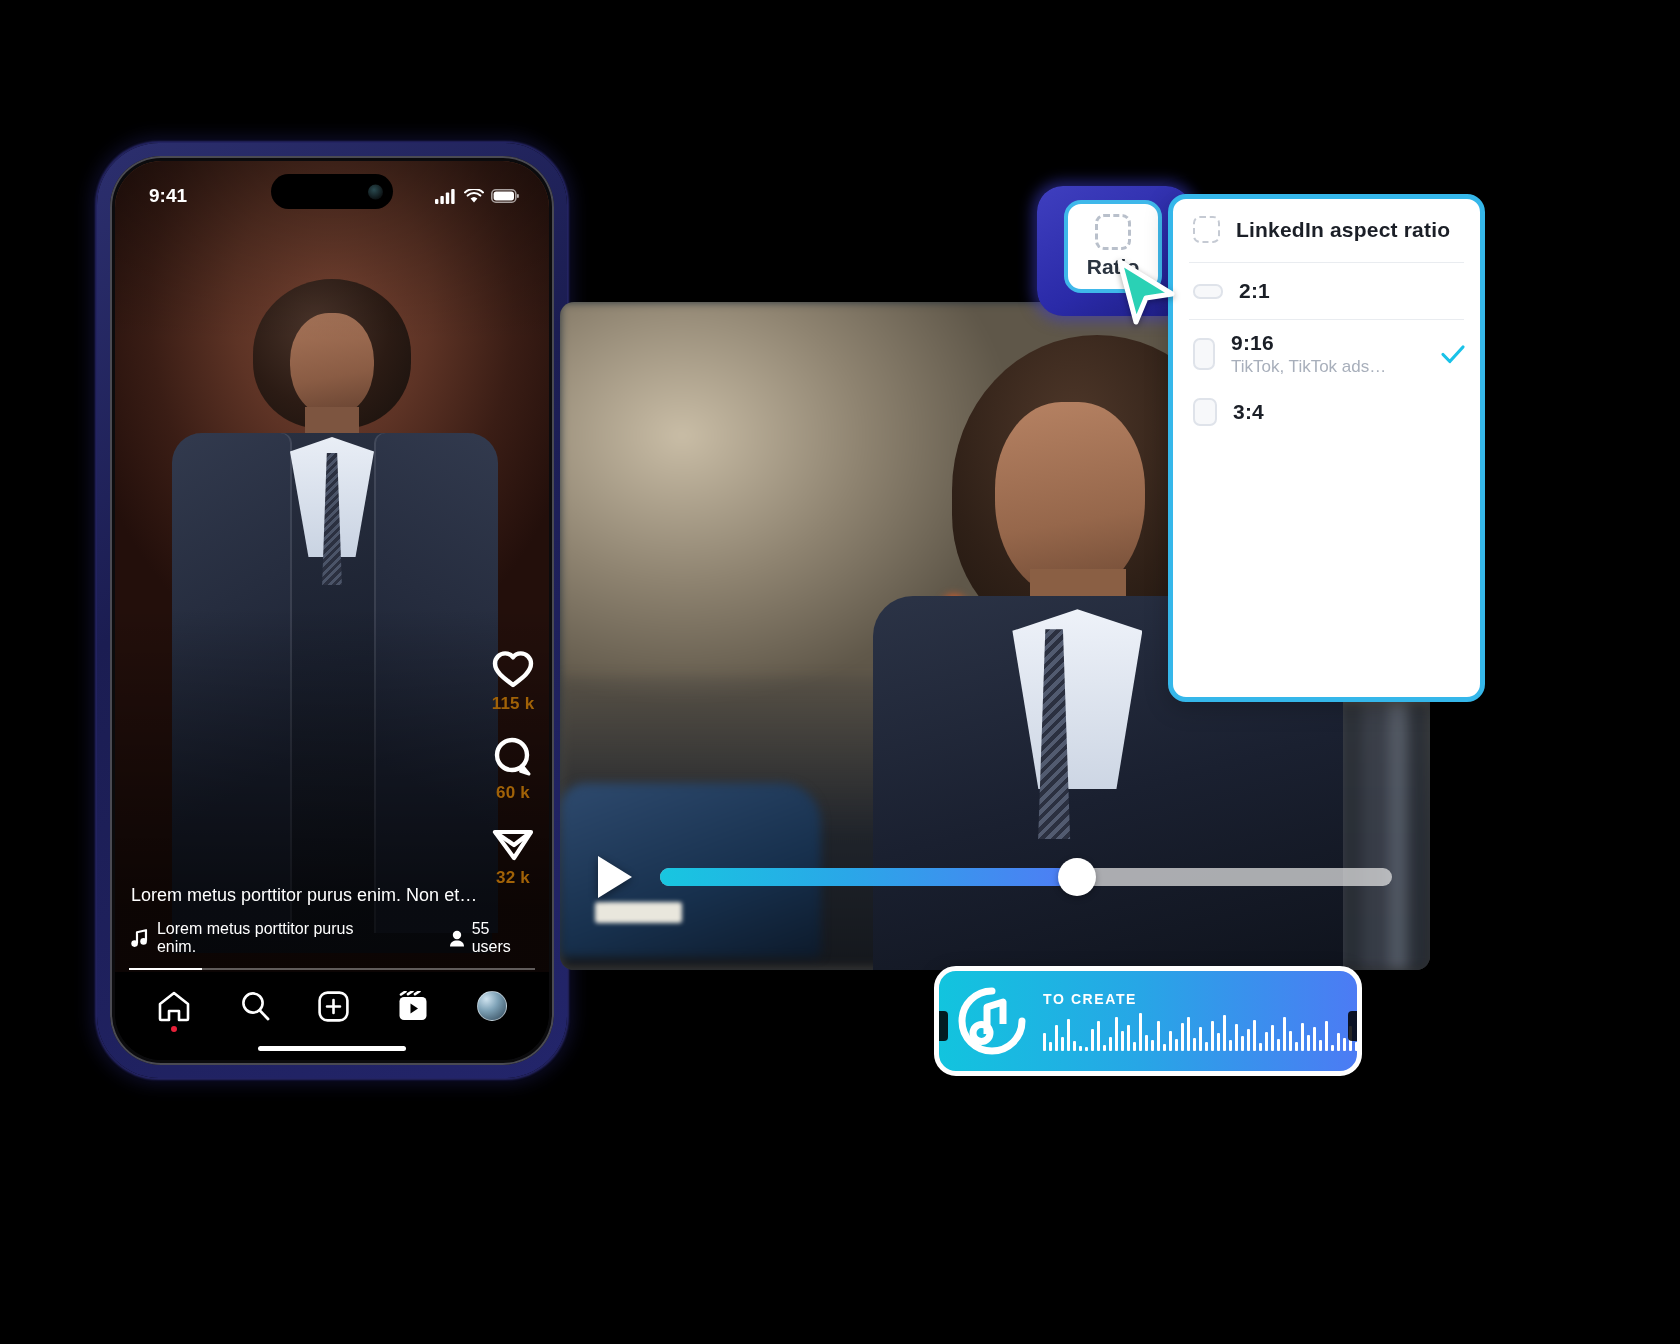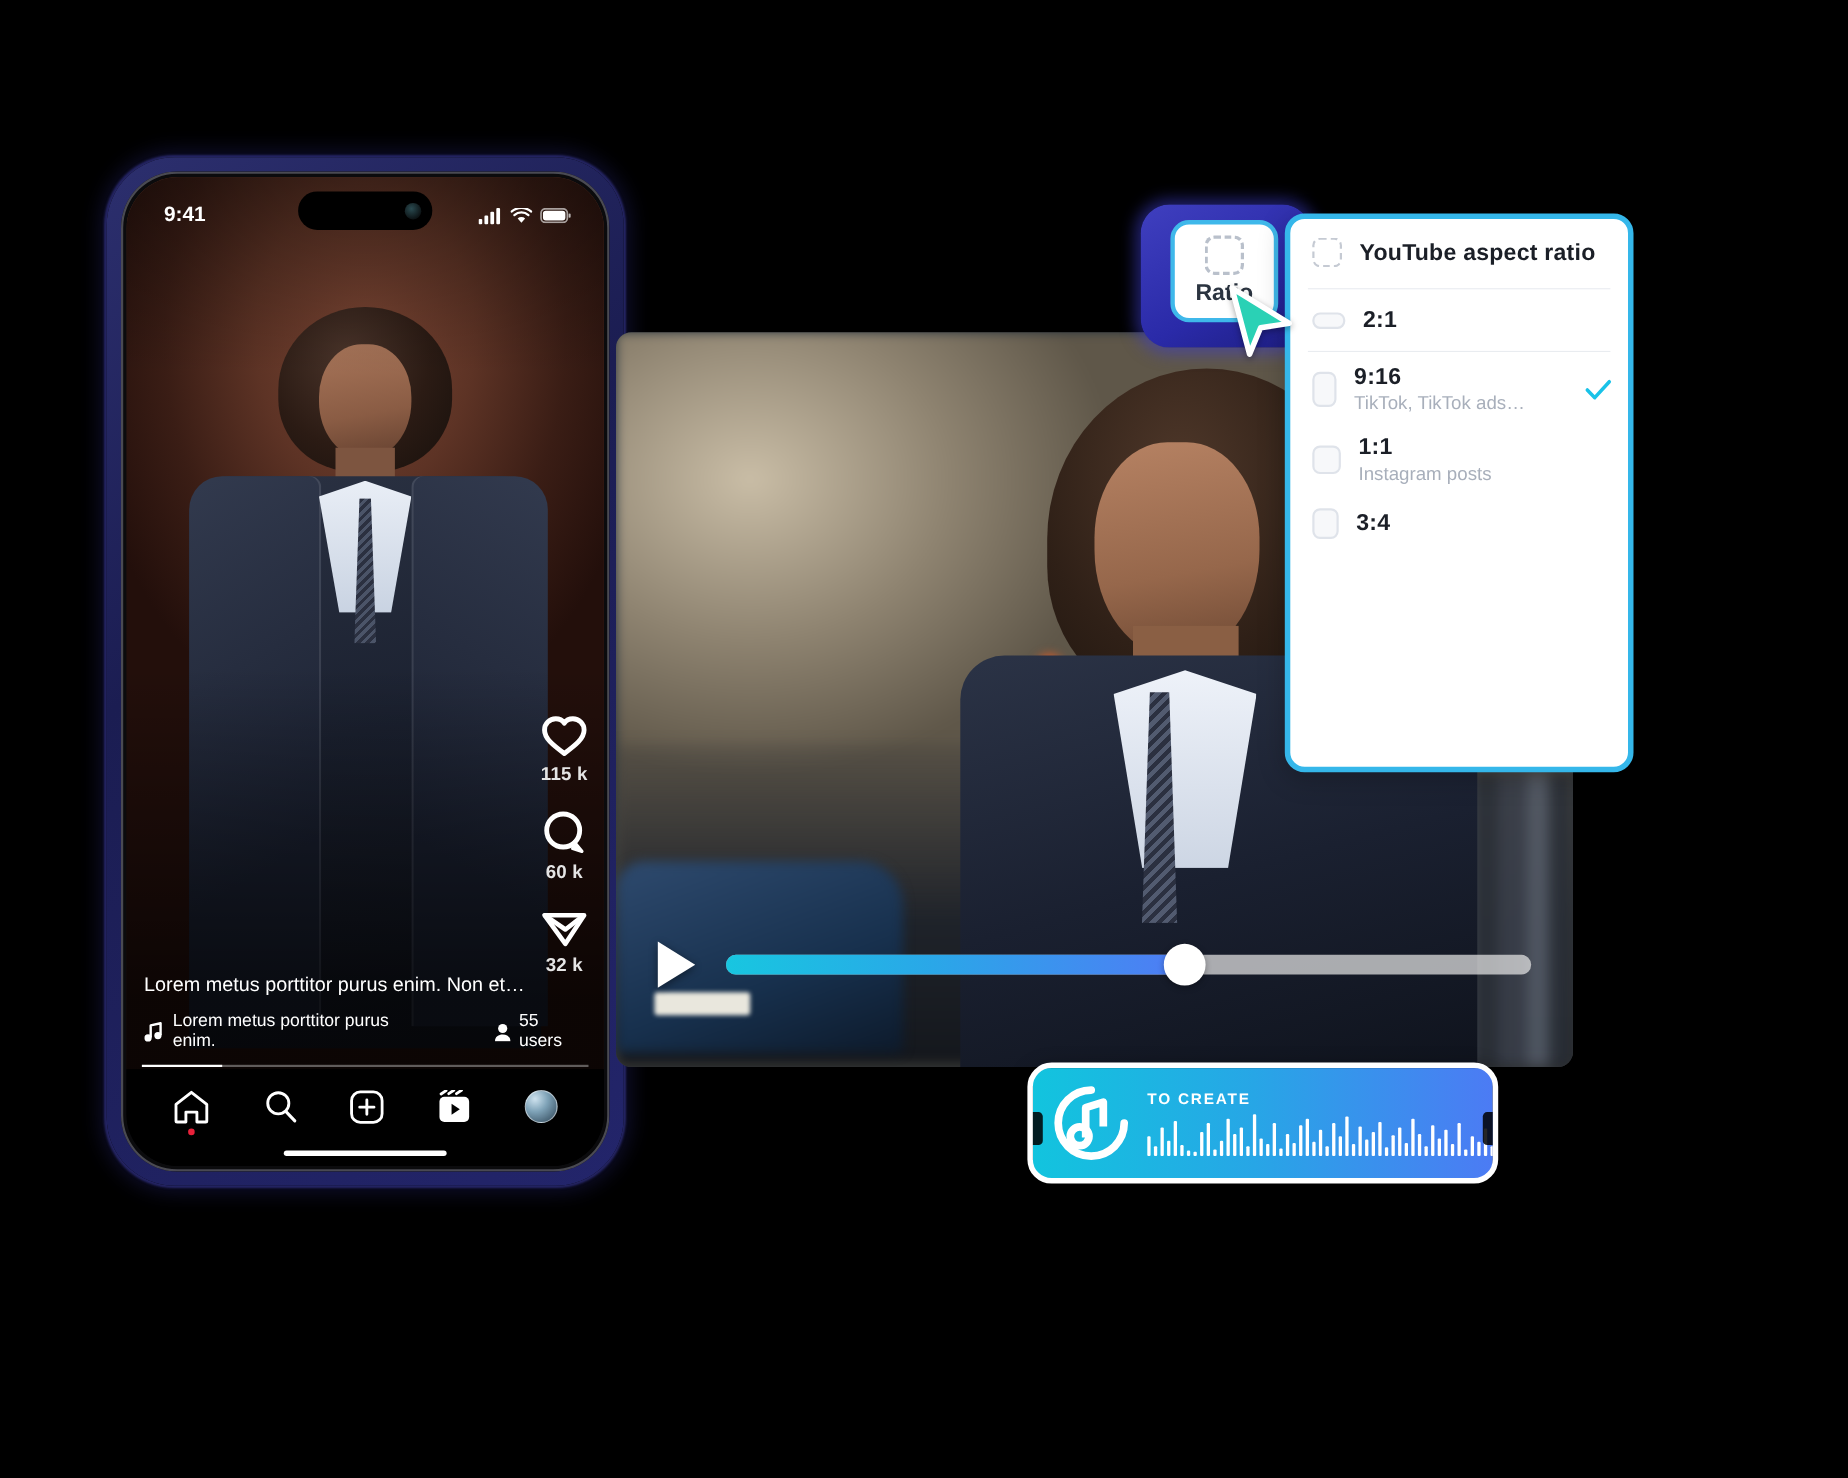--- a/index.html
+++ b/index.html
@@ -102,21 +102,21 @@
   #island-cam {
     position: absolute; right: 10px; top: 50%; transform: translateY(-50%);
     width: 15px; height: 15px; border-radius: 50%;
     background: radial-gradient(circle at 40% 35%, #2a4a50 0%, #0d1416 70%);
   }
 
   
   #phone-actions {
     position: absolute; right: 14px; bottom: 172px;
     display: flex; flex-direction: column; align-items: center; gap: 22px;
-    color: #e5e5e5;
+    color: #a16207;
   }
   .action-item { display: flex; flex-direction: column; align-items: center; gap: 5px; }
   .action-count { font-size: 17px; font-weight: 600; letter-spacing: .2px; }
 
   
   #phone-caption {
     position: absolute; left: 0; right: 0; bottom: 88px;
     padding: 0 16px 16px 16px; color: #fff;
   }
   #caption-text { font-size: 18px; font-weight: 500; margin-bottom: 14px; }
@@ -486,21 +486,21 @@
     <div id="ratio-button">
       <div id="ratio-icon"></div>
       <div id="ratio-label">Ratio</div>
     </div>
 
     <div id="ratio-panel">
 
       <div class="ratio-row head">
         <span class="rbox dashed"></span>
         <span class="rtext">
-          <span class="rtitle reg">YouTube aspect ratio</span>
+          <span class="rtitle reg">LinkedIn aspect ratio</span>
         </span>
       </div>
       <div class="rdiv"></div>
 
 
 
       <div class="ratio-row">
         <span class="rbox w21"></span>
         <span class="rtext">
           <span class="rtitle">2:1</span>
@@ -512,27 +512,20 @@
         <span class="rbox w916"></span>
         <span class="rtext">
           <span class="rtitle">9:16</span>
           <span class="rsub">TikTok, TikTok ads…</span>
         </span>
         <svg class="rcheck" viewBox="0 0 26 26">
           <path d="M3 13.5 9.8 20.5 23 6" fill="none" stroke="#19c2e8" stroke-width="3.2" stroke-linecap="round" stroke-linejoin="round"></path>
         </svg>
       </div>
 
-      <div class="ratio-row">
-        <span class="rbox w11"></span>
-        <span class="rtext">
-          <span class="rtitle">1:1</span>
-          <span class="rsub">Instagram posts</span>
-        </span>
-      </div>
 
       <div class="ratio-row">
         <span class="rbox w34"></span>
         <span class="rtext">
           <span class="rtitle">3:4</span>
         </span>
       </div>
 
     </div>
   </div>

